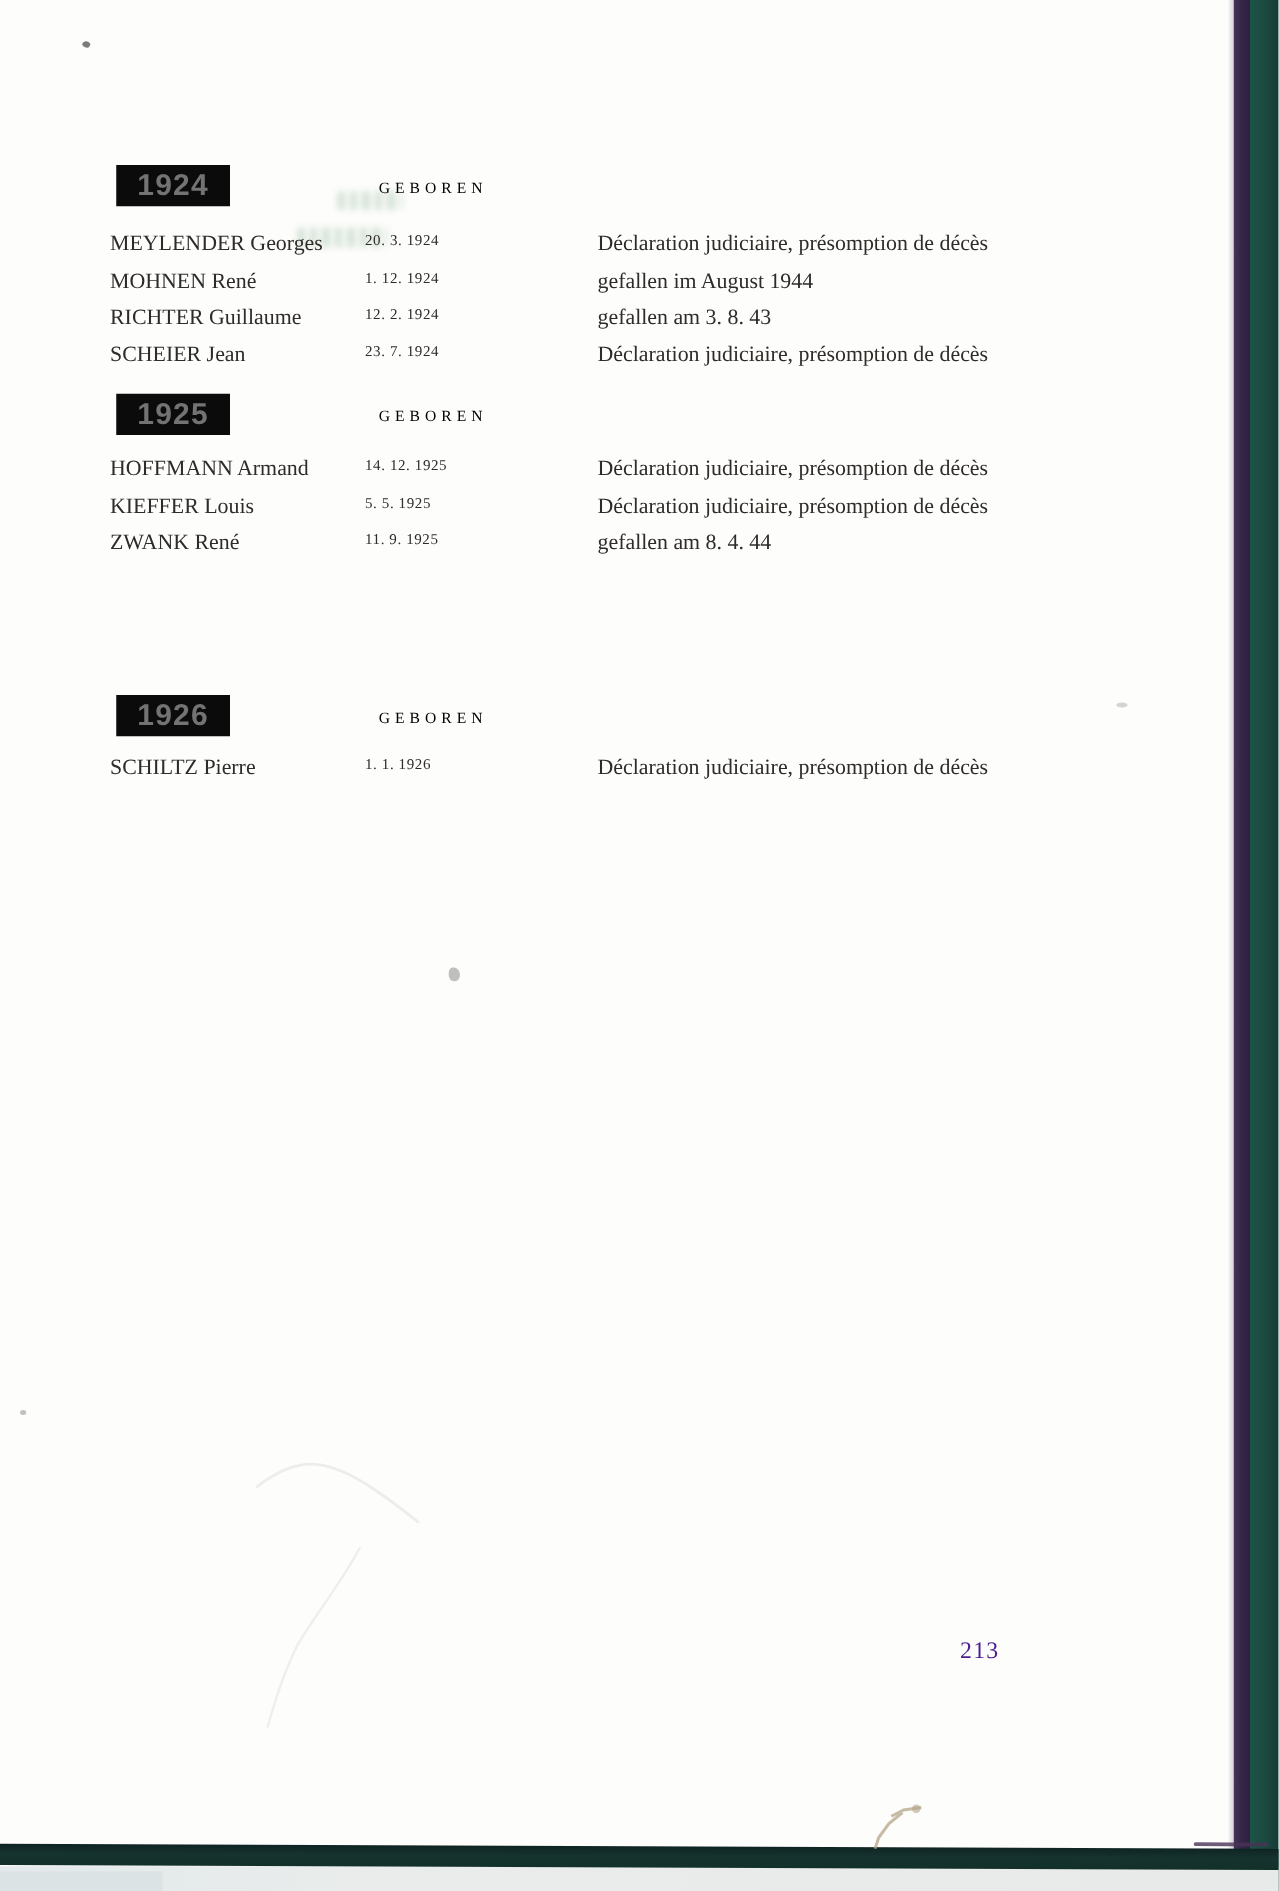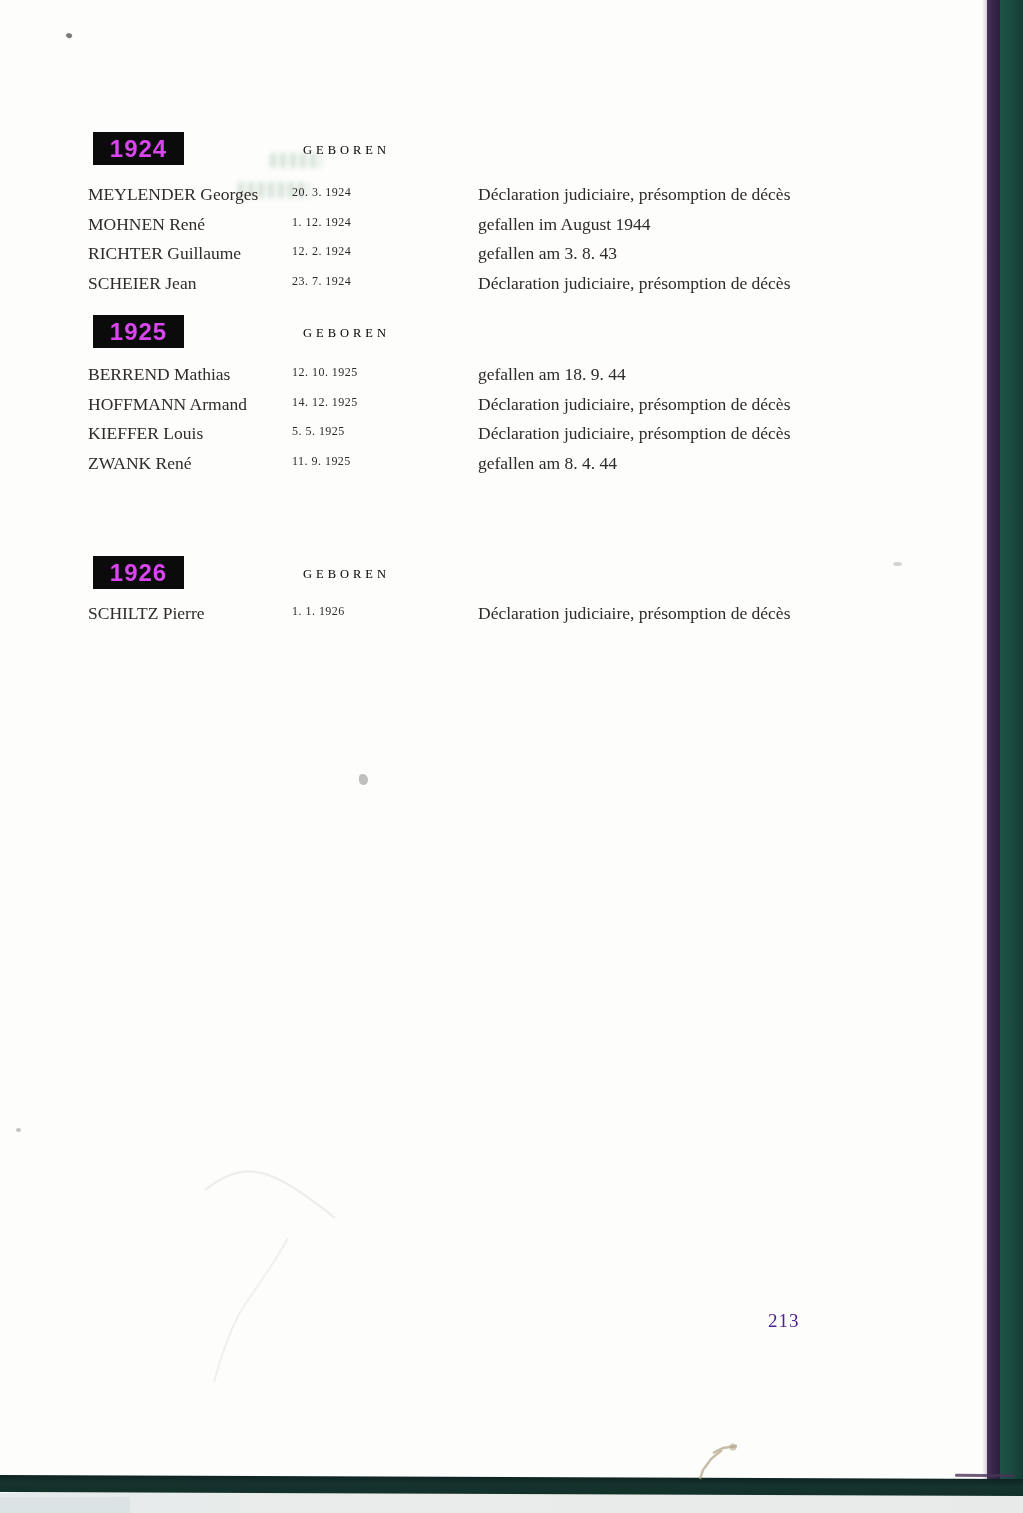--- a/index.html
+++ b/index.html
@@ -44,21 +44,21 @@
   }
 
   
   .year-section{position:absolute;left:0;width:100%;}
   .year-section:nth-of-type(1){top:132px;}
   .year-section:nth-of-type(2){top:315px;}
   .year-section:nth-of-type(3){top:556px;}
 
   .year-box{
     position:absolute;left:93px;top:0;width:91px;height:33px;
-    background:#0b0b0b;color:#d946ef;
+    background:#0b0b0b;color:#737373;
     display:flex;align-items:center;justify-content:center;
     font-family:"Liberation Sans", sans-serif;
     font-weight:700;font-size:24px;letter-spacing:1px;
   }
   .geboren{
     position:absolute;left:303px;top:11px;
     font-size:12.5px;letter-spacing:4px;color:#000000;
   }
   .rows{position:absolute;left:0;right:0;}
   .year-section:nth-of-type(1) .rows{top:52px;}
@@ -152,25 +152,20 @@
   </div>
 </div>
   </section>
 
   <section class="year-section">
     <div class="year-box">
           <span class="year-text">1925</span>
         </div>
     <div class="geboren">GEBOREN</div>
     <div class="rows">
-  <div class="row">
-    <span class="name">BERREND Mathias</span>
-    <span class="date">12. 10. 1925</span>
-    <span class="note">gefallen am 18. 9. 44</span>
-  </div>
 
 
 
   <div class="row">
     <span class="name">HOFFMANN Armand</span>
     <span class="date">14. 12. 1925</span>
     <span class="note">Déclaration judiciaire, présomption de décès</span>
   </div>
 
   <div class="row">

